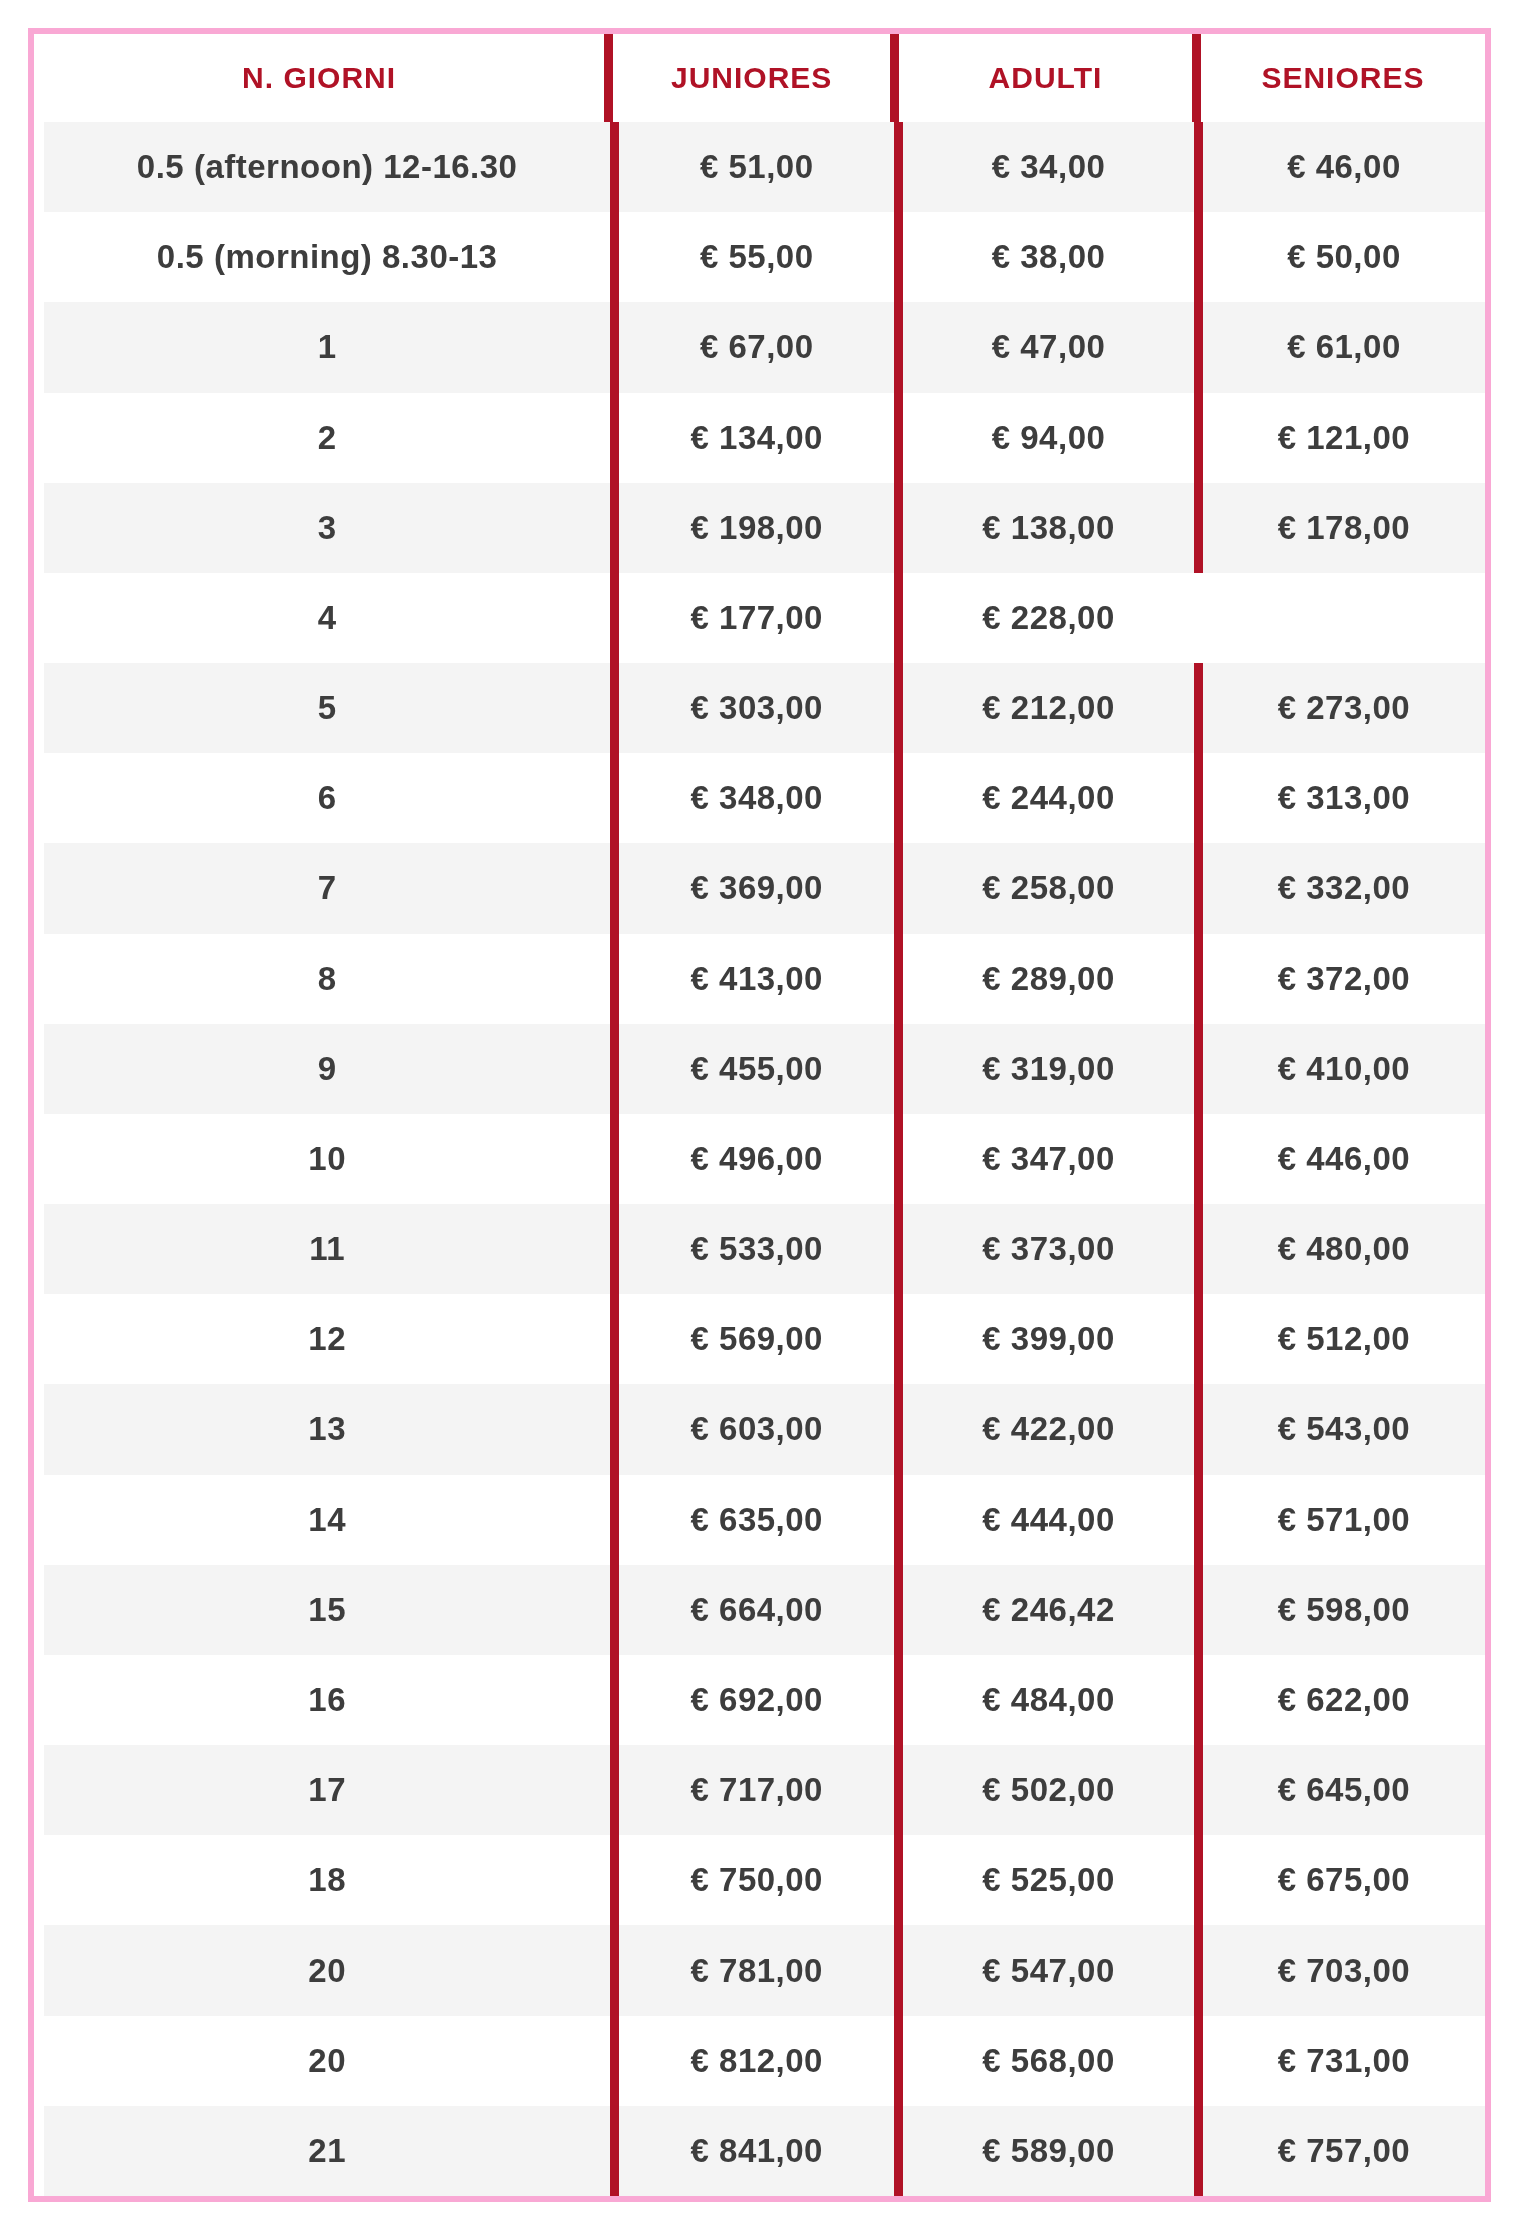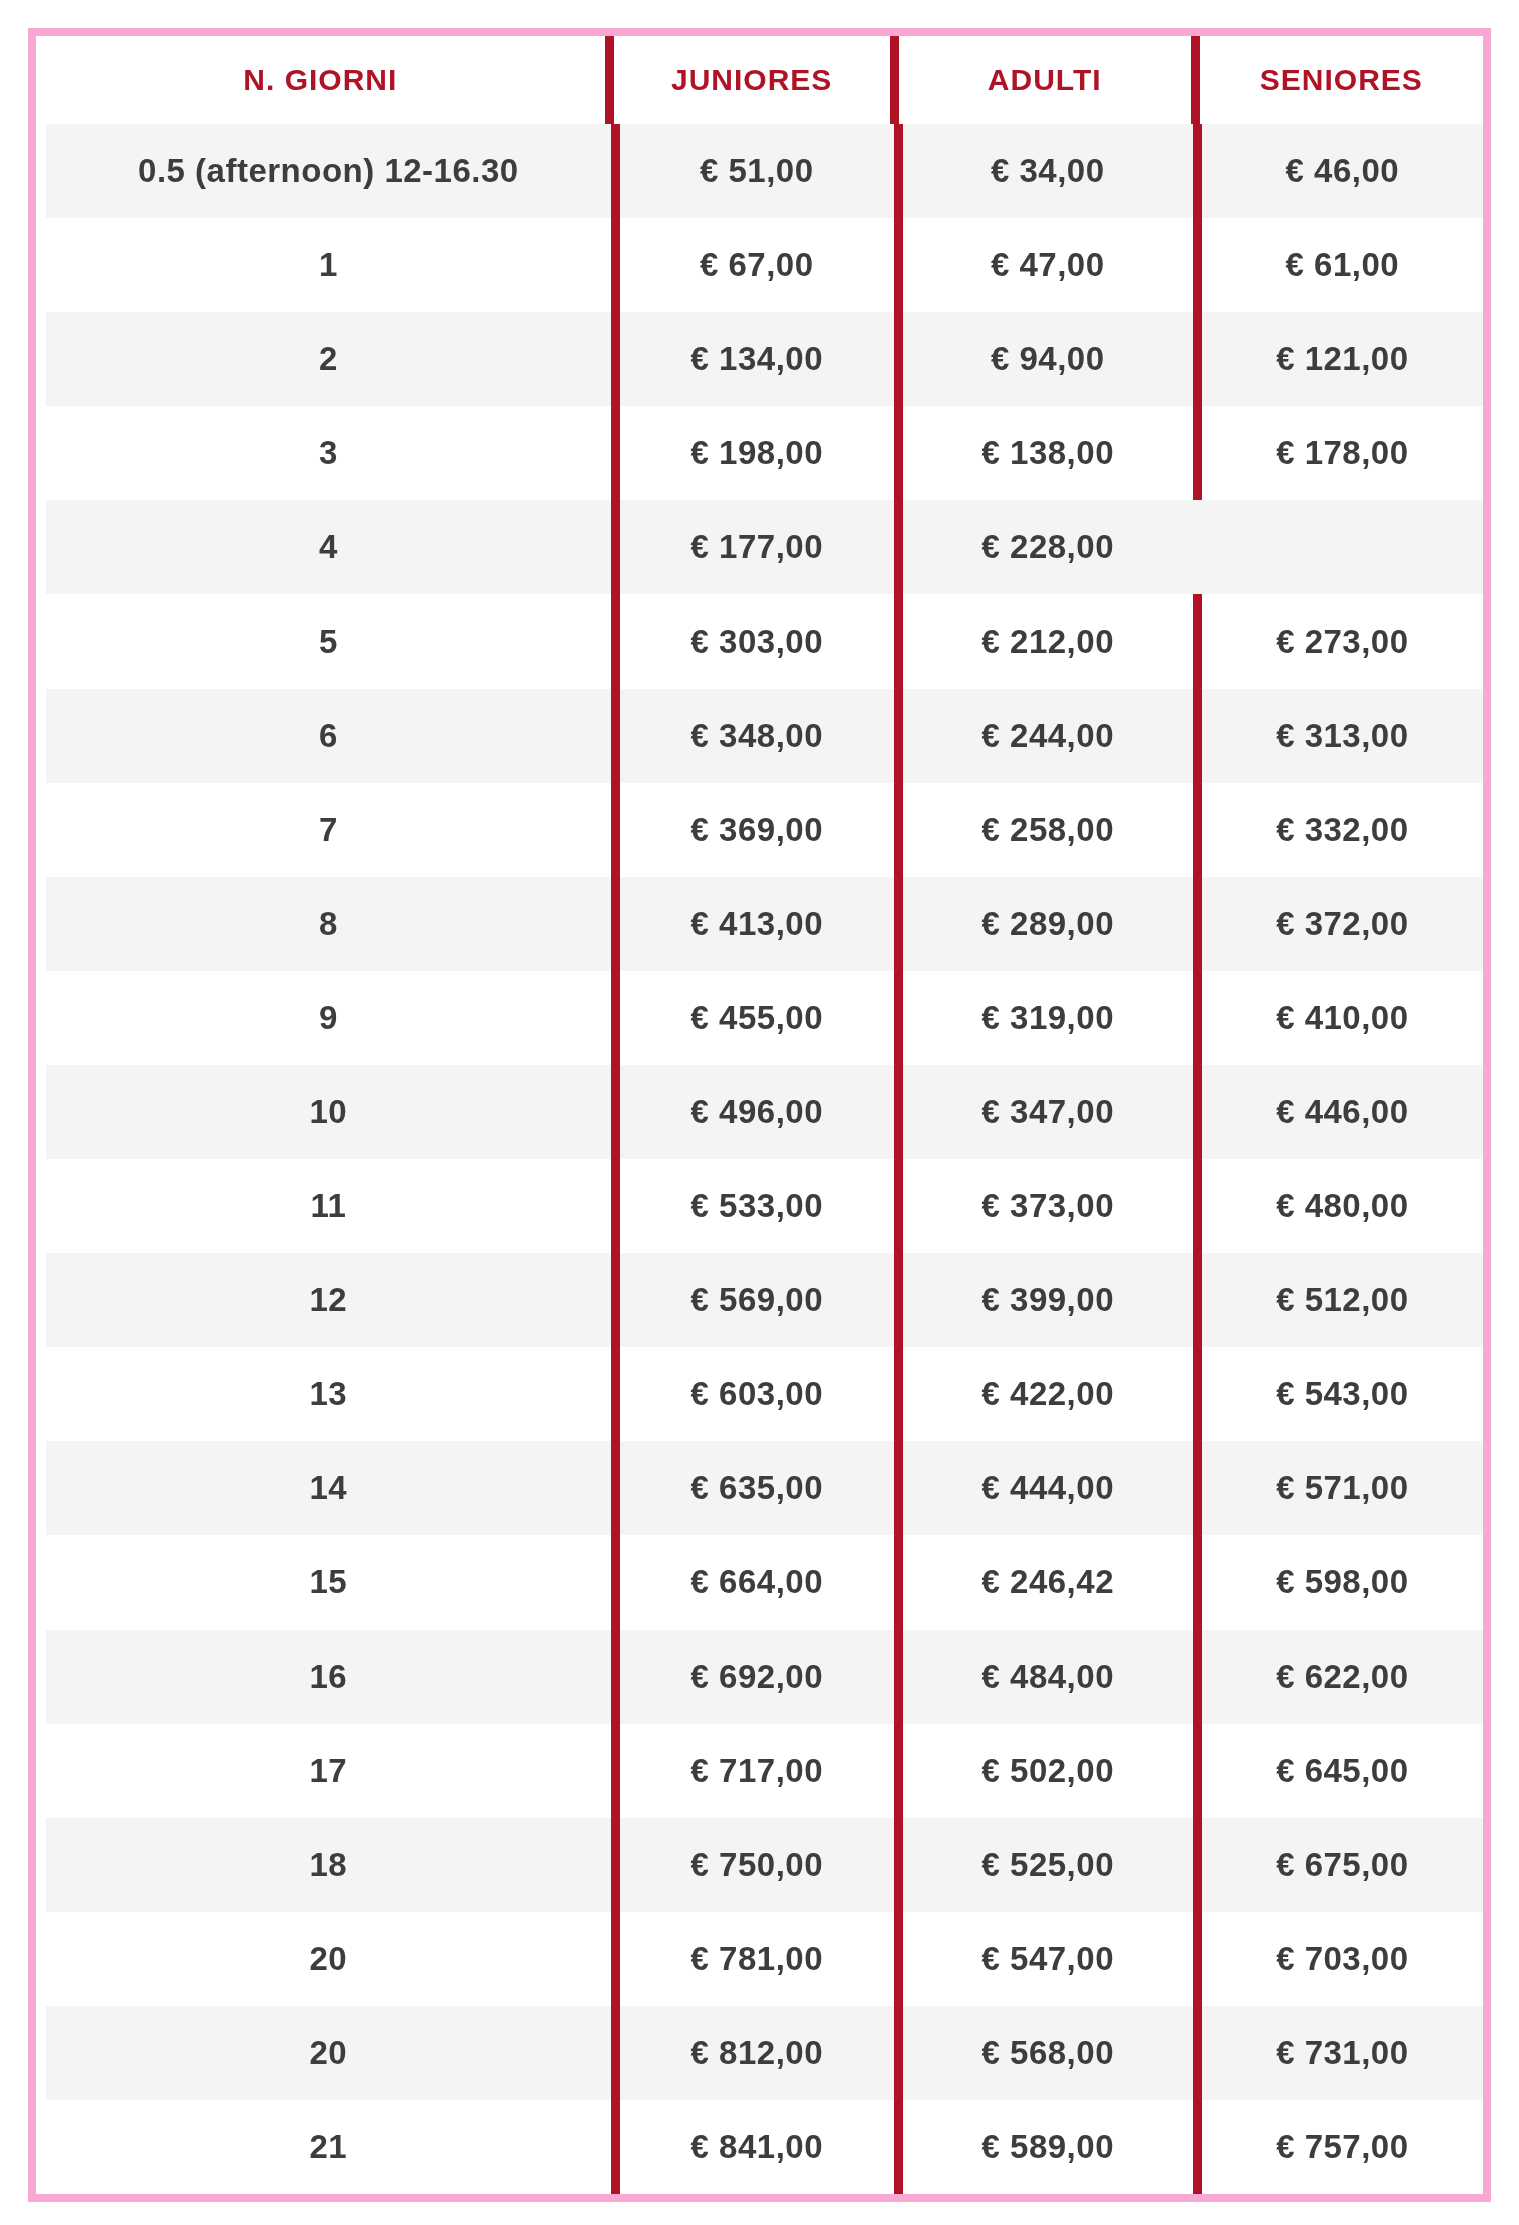--- a/index.html
+++ b/index.html
@@ -10,21 +10,21 @@
     height: 2225px;
     font-family: "Liberation Sans", sans-serif;
   }
   .price-table {
     position: absolute;
     left: 28px;
     top: 28px;
     width: 1463px;
     height: 2174px;
     box-sizing: border-box;
-    border: 8px solid #f9a8d4;
+    border: 6px solid #f9a8d4;
     background: #ffffff;
     display: flex;
     flex-direction: column;
   }
   .header-row {
     flex: 0 0 88px;
     display: grid;
     grid-template-columns: 39.3fr 19.7fr 20.8fr 20.2fr;
     align-items: center;
   }
@@ -78,20 +78,26 @@
     <div class="hcell">SENIORES</div>
   </div>
   <div class="table-body">
       <div class="row">
         <div class="cell">0.5 (afternoon) 12-16.30</div>
         <div class="cell">€ 51,00</div>
         <div class="cell">€ 34,00</div>
         <div class="cell">€ 46,00</div>
       </div>
       <div class="row">
+        <div class="cell">0.5 (morning) 8.30-13</div>
+        <div class="cell">€ 55,00</div>
+        <div class="cell">€ 38,00</div>
+        <div class="cell">€ 50,00</div>
+      </div>
+      <div class="row">
         <div class="cell">1</div>
         <div class="cell">€ 67,00</div>
         <div class="cell">€ 47,00</div>
         <div class="cell">€ 61,00</div>
       </div>
       <div class="row">
         <div class="cell">2</div>
         <div class="cell">€ 134,00</div>
         <div class="cell">€ 94,00</div>
         <div class="cell">€ 121,00</div>

